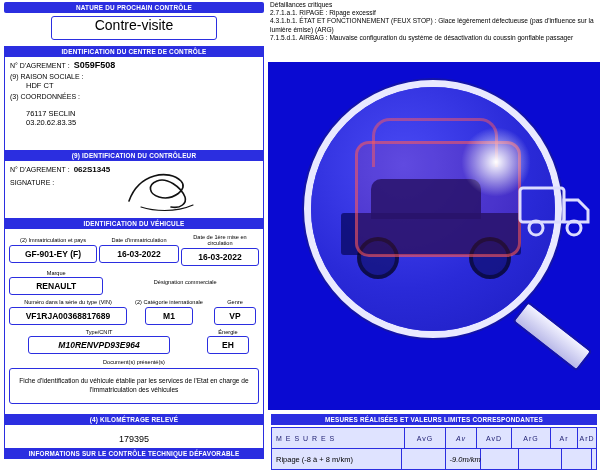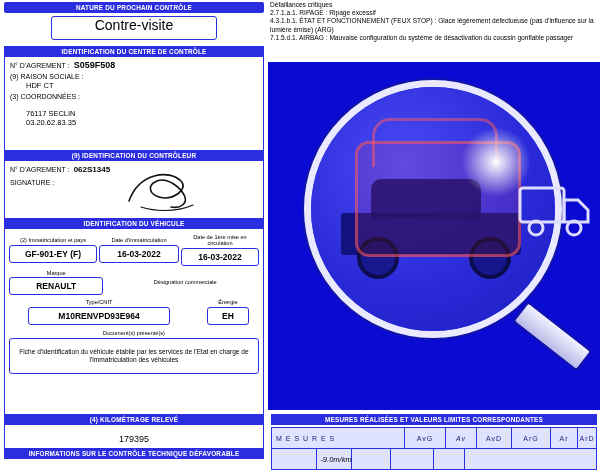--- a/index.html
+++ b/index.html
@@ -190,25 +190,39 @@
         <div class="vrow" style="margin-top:4px;gap:8px;">
           <div style="width:96px;">
             <div class="vcolhdr">Marque</div>
             <div class="cell vfield" style="height:16px;">RENAULT</div>
           </div>
           <div style="width:150px;">
             <div class="vcolhdr">Désignation commerciale</div>
           </div>
         </div>
 
+        <div class="vrow" style="margin-top:4px;">
+          <div style="width:118px;">
+            <div class="vcolhdr">Numéro dans la série du type (VIN)</div>
+            <div class="cell vfield" style="height:16px;">VF1RJA00368817689</div>
+          </div>
+          <div style="width:78px;">
+            <div class="vcolhdr">(2) Catégorie internationale</div>
+            <div class="cell vfield" style="height:16px;width:46px;margin:1px auto 0;">M1</div>
+          </div>
+          <div style="width:48px;">
+            <div class="vcolhdr">Genre</div>
+            <div class="cell vfield" style="height:16px;width:40px;margin:1px auto 0;">VP</div>
+          </div>
+        </div>
 
         <div class="vrow" style="margin-top:4px;">
           <div style="width:180px;">
             <div class="vcolhdr">Type/CNIT</div>
-            <div class="cell vfield" style="height:16px;width:140px;margin:1px auto 0;">M10RENVPD93E964</div>
+            <div class="cell vfield" style="height:16px;width:140px;margin:1px auto 0;font-style:italic;">M10RENVPD93E964</div>
           </div>
           <div style="width:62px;">
             <div class="vcolhdr">Énergie</div>
             <div class="cell vfield" style="height:16px;width:40px;margin:1px auto 0;">EH</div>
           </div>
         </div>
 
         <div style="margin-top:5px;">
           <div class="hdrline">Document(s) présenté(s)</div>
           <div class="box" style="margin-top:2px;height:34px;border-radius:3px;display:flex;align-items:center;justify-content:center;text-align:center;padding:0 6px;font-size:6.6px;line-height:1.25;">Fiche d'identification du véhicule établie par les services de l'Etat en charge de l'immatriculation des véhicules</div>
@@ -266,20 +280,21 @@
       <div class="mt-head">
         <div class="c-label" style="justify-content:flex-start;padding-left:4px;">M E S U R E S</div>
         <div class="c-avg">AvG</div>
         <div class="c-av">Av</div>
         <div class="c-avd">AvD</div>
         <div class="c-arg">ArG</div>
         <div class="c-ar">Ar</div>
         <div class="c-ard">ArD</div>
       </div>
       <div class="mt-row">
+        <div class="c-label">Ripage (-8 à + 8 m/km)</div>
         <div class="c-avg"></div>
         <div class="c-av">-9.0m/km</div>
         <div class="c-avd"></div>
         <div class="c-arg"></div>
         <div class="c-ar"></div>
         <div class="c-ard"></div>
       </div>
     </div>
 
   </div>

